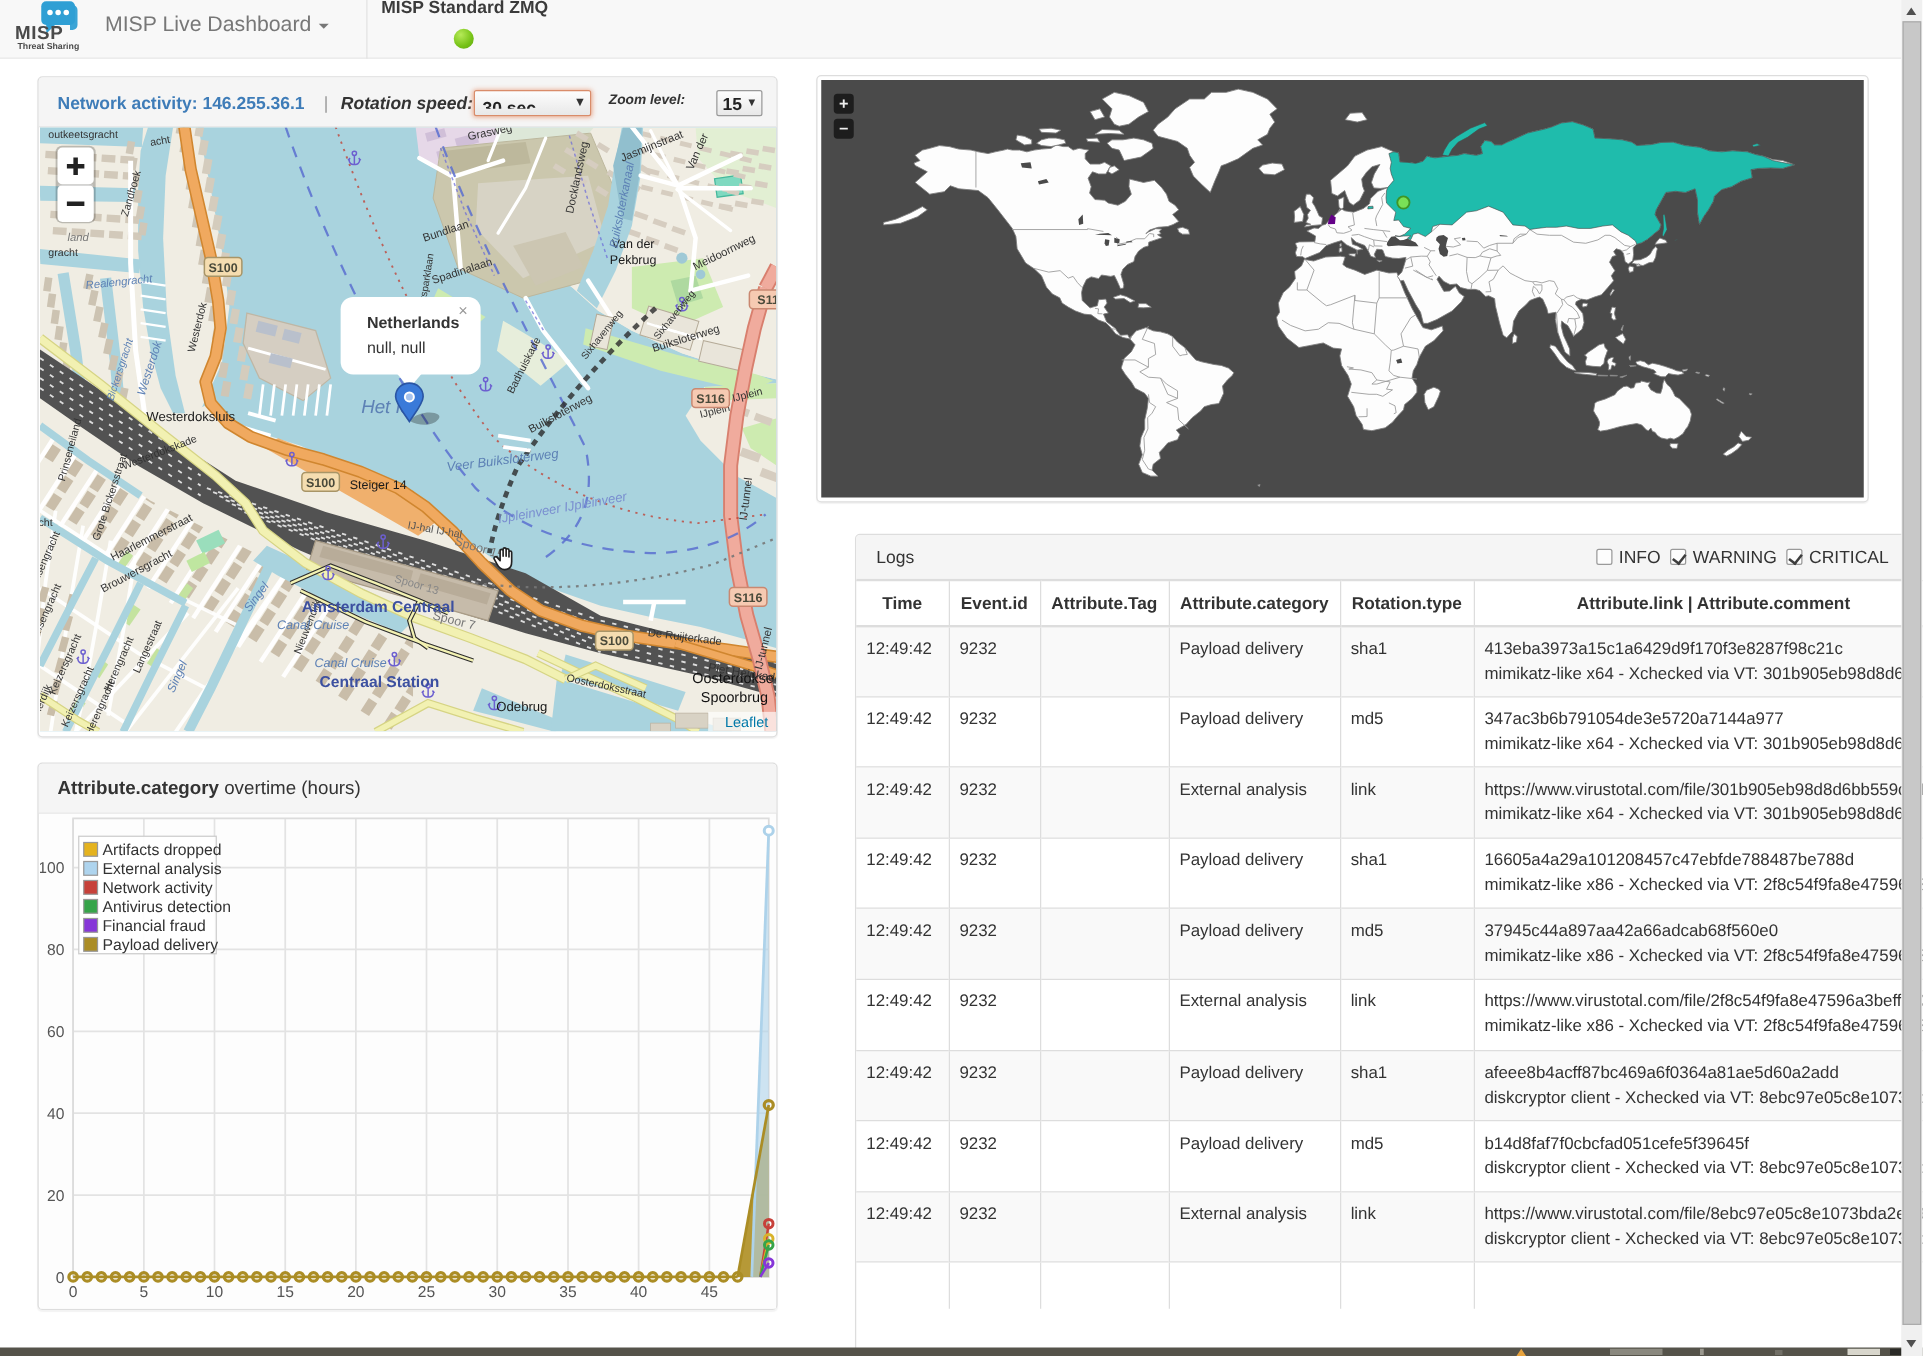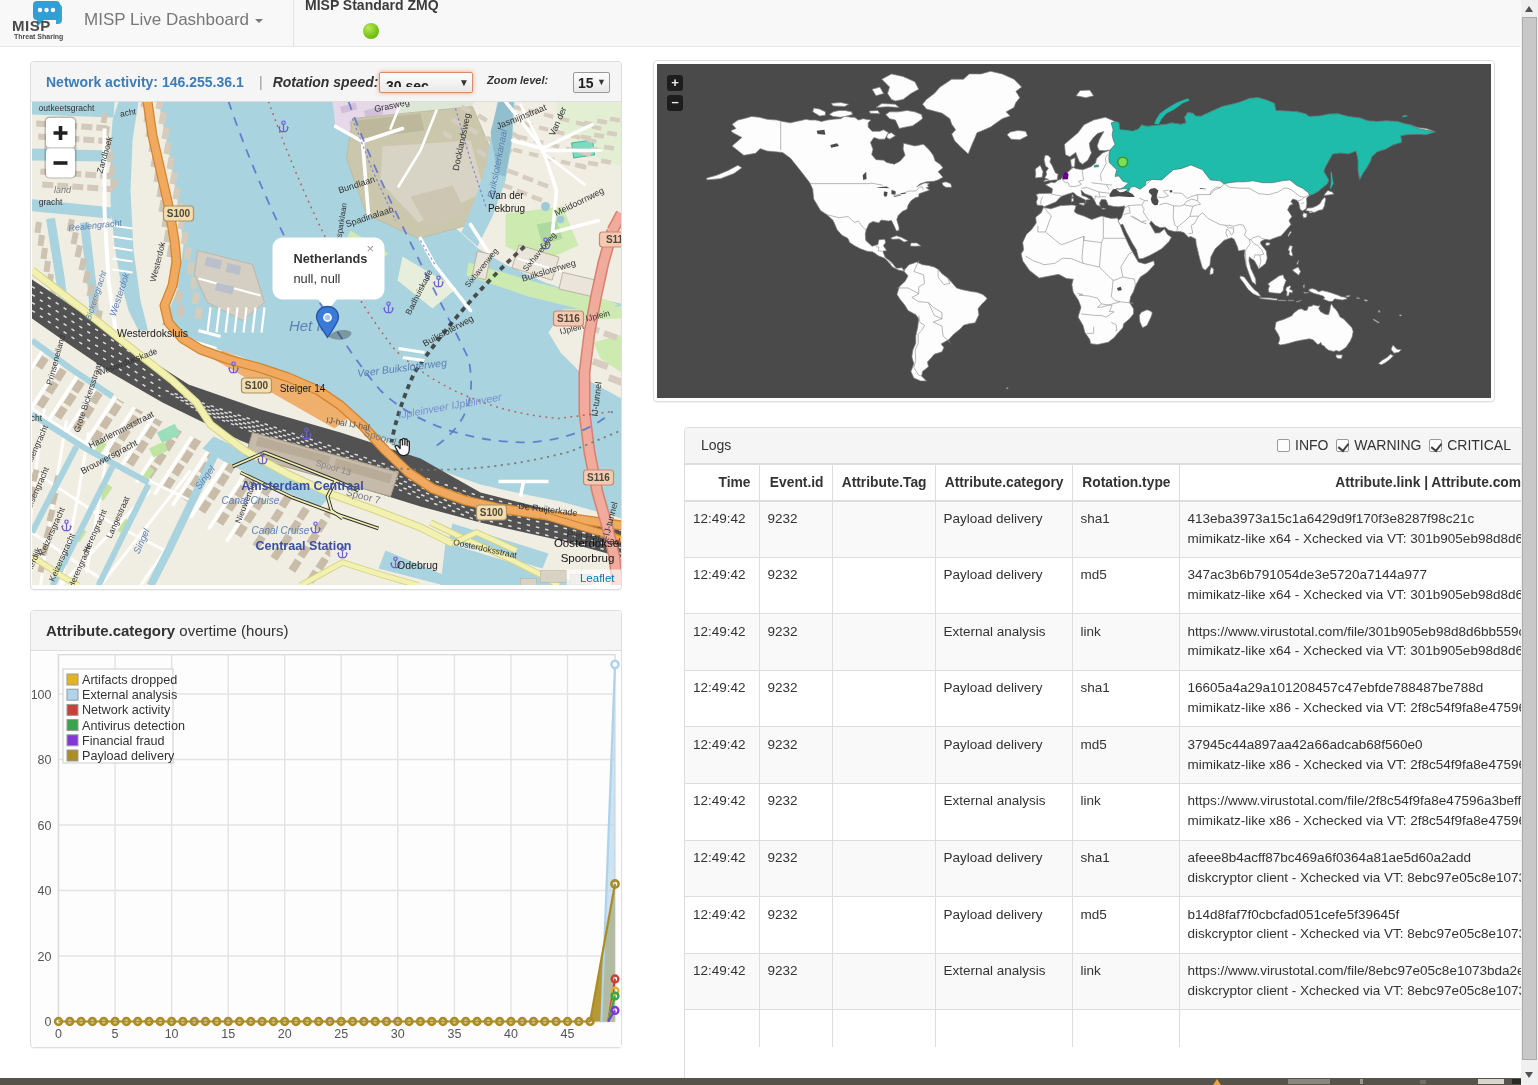--- a/index.html
+++ b/index.html
@@ -33,21 +33,21 @@
 #p3{left:653px;top:60px;width:842px;height:342px}
 #wmap{position:absolute;left:3px;top:3px;width:834px;height:334px;background:#4a4a4a;overflow:hidden}
 #p4{left:684px;top:427px;width:842px;height:787px}
 #p4 .phead{height:36px;border-radius:3px 3px 0 0}
 #p4h{position:absolute;left:16px;top:9px;font-size:14px;color:#333}
 #filters{position:absolute;right:14px;top:9px;font-size:14px;color:#333;white-space:nowrap}
 .cb{display:inline-block;width:13px;height:13px;border:1px solid #9a9a9a;border-radius:2px;background:#fdfdfd;vertical-align:-2px;margin-right:5px;position:relative}
 .cb.c{background:#fdfdfd}
 .cb.c:after{content:"";position:absolute;left:3px;top:0.5px;width:4.5px;height:8px;border:solid #3d3d3d;border-width:0 2.2px 2.2px 0;transform:rotate(38deg)}
 #logtbl{position:absolute;left:0;top:36px;width:875px;border-collapse:collapse;table-layout:fixed;font-size:13.5px;color:#333}
-#logtbl th{font-weight:bold;text-align:right;padding:8px 8px;border-top:1px solid #ddd;border-bottom:2px solid #ddd;height:36px;font-size:13.8px}
+#logtbl th{font-weight:bold;text-align:center;padding:8px 8px;border-top:1px solid #ddd;border-bottom:2px solid #ddd;height:36px;font-size:13.8px}
 #logtbl td{padding:7.5px 8px;vertical-align:top;height:56.6px;line-height:19.8px}
 #logtbl td,#logtbl th{border-left:1px solid #ddd;overflow:hidden;white-space:nowrap}
 #logtbl td:first-child,#logtbl th:first-child{border-left:none}
 #logtbl tr.s td{background:#f9f9f9}
 #logtbl tr td{border-top:1px solid #ddd}
 #logtbl tr.last td{height:37px;padding:0}
 .c1{width:74px}.c2{width:73px}.c3{width:103px}.c4{width:137px}.c5{width:107px}.c6{width:383px}
 
 #task{position:absolute;left:0;top:1078px;width:1538px;height:7px;background:#55534a}
 #sbar{position:absolute;left:1521px;top:0;width:17px;height:1085px;background:#f0f0f0}

